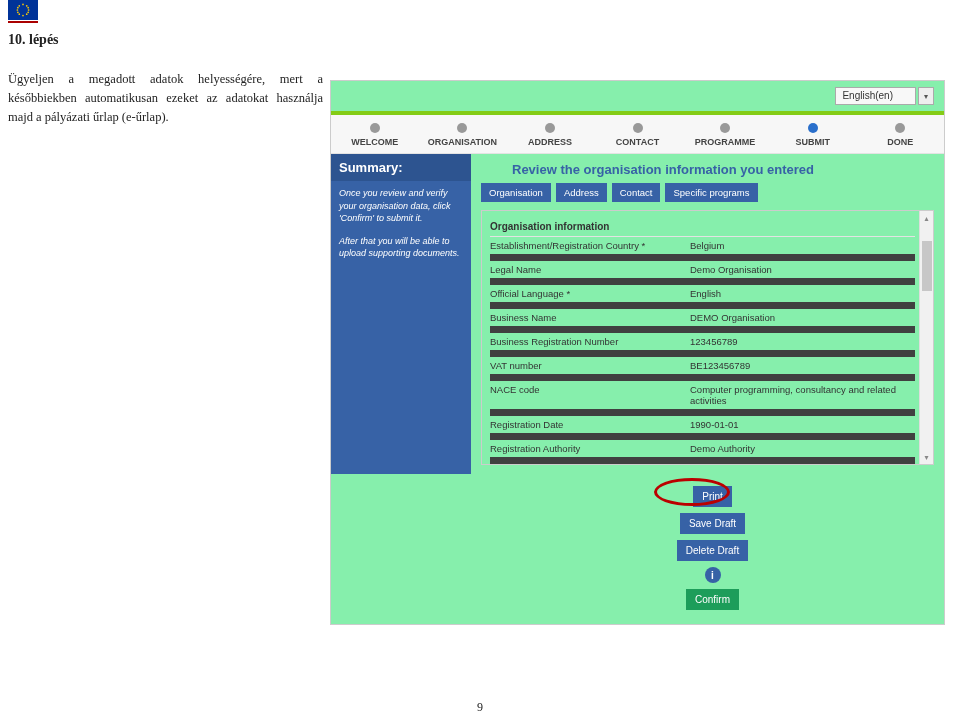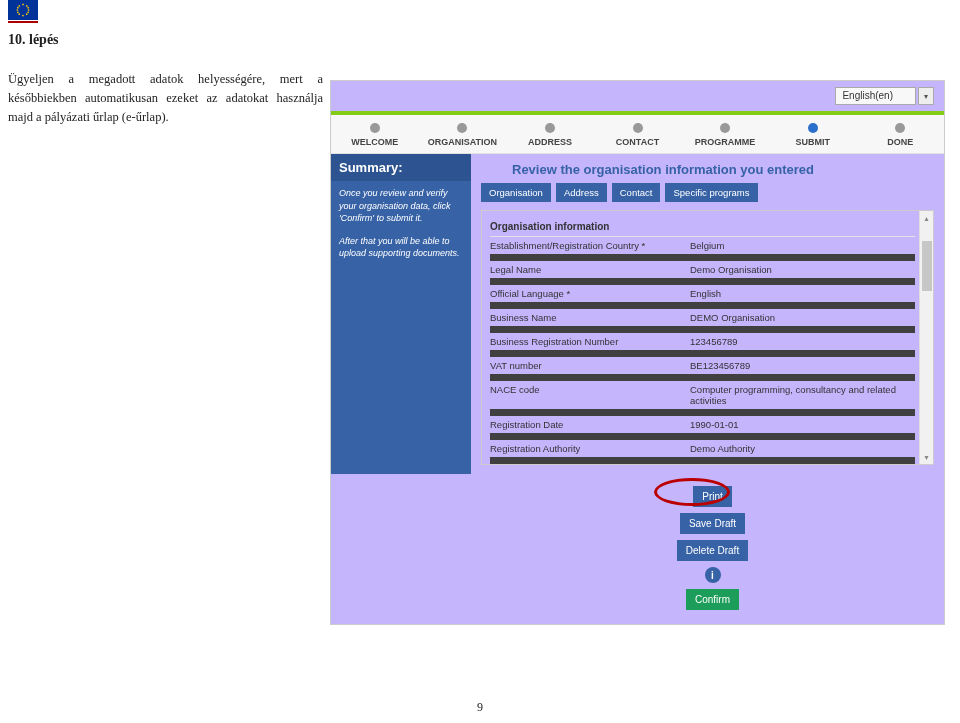--- a/index.html
+++ b/index.html
@@ -2,21 +2,21 @@
 <html><head>
 <meta charset="utf-8">
 <style>
   * { box-sizing: border-box; margin: 0; padding: 0; font-family: Arial, sans-serif; }
   body { background: #fff; width: 960px; height: 723px; position: relative; font-size: 11px; color: #222; }
   .eu-flag { position: absolute; top: 0; left: 8px; width: 30px; height: 20px; background: #003399; border: 1px solid #003399; display:flex; align-items:center; justify-content:center;}
   .eu-flag svg { width: 30px; height: 20px; }
   .flag-under { position:absolute; top:21px; left:8px; width:30px; height:2px; background:#a00;}
   .step-title { position: absolute; top: 32px; left: 8px; font-family: Georgia, serif; font-size: 14px; font-weight: bold; }
   .body-text { position: absolute; top: 70px; left: 8px; width: 315px; font-family: Georgia, serif; font-size: 12.5px; line-height: 1.5; text-align: justify; }
-  .screenshot { position: absolute; top: 80px; left: 330px; width: 615px; border:1px solid #ccc; background:#c4b5fd;}
+  .screenshot { position: absolute; top: 80px; left: 330px; width: 615px; border:1px solid #ccc; background:#86efac;}
   .lang-bar { display:flex; justify-content:flex-end; padding:6px 10px; }
   .lang-sel { border:1px solid #aaa; background:#f8f8f8; padding:2px 22px 2px 6px; font-size:10px; color:#333; }
   .lang-btn { border:1px solid #aaa; background:#eee; width:16px; height:18px; margin-left:2px; font-size:8px; color:#555; display:flex;align-items:center;justify-content:center;}
   .steps { display:flex; background:#f7f7f7; border-top:4px solid #84cc16; border-bottom:1px solid #e3e3e3;}
   .step { flex:1; text-align:center; padding:8px 0 6px 0; font-size:9px; font-weight:bold; color:#444; position:relative;}
   .step .dot { width:10px; height:10px; border-radius:50%; background:#999; margin:0 auto 4px auto;}
   .step .dot.active { background:#2a6fcb;}
   .main-flex { display:flex; }
   .sidebar { width:140px; background:#3762a6; color:#fff; padding:8px; min-height:320px;}
   .sidebar h3 { font-size:13px; background:#2d5490; margin:-8px -8px 6px -8px; padding:6px 8px; font-weight:bold;}

